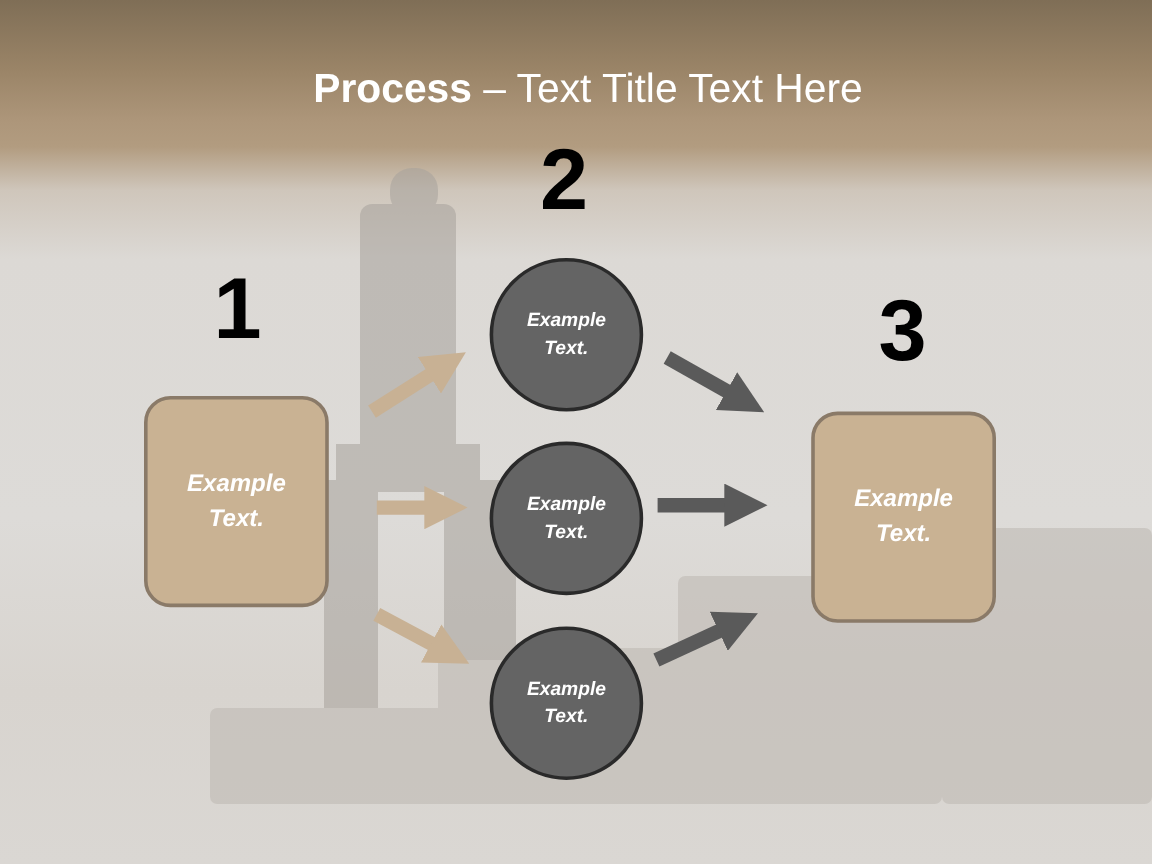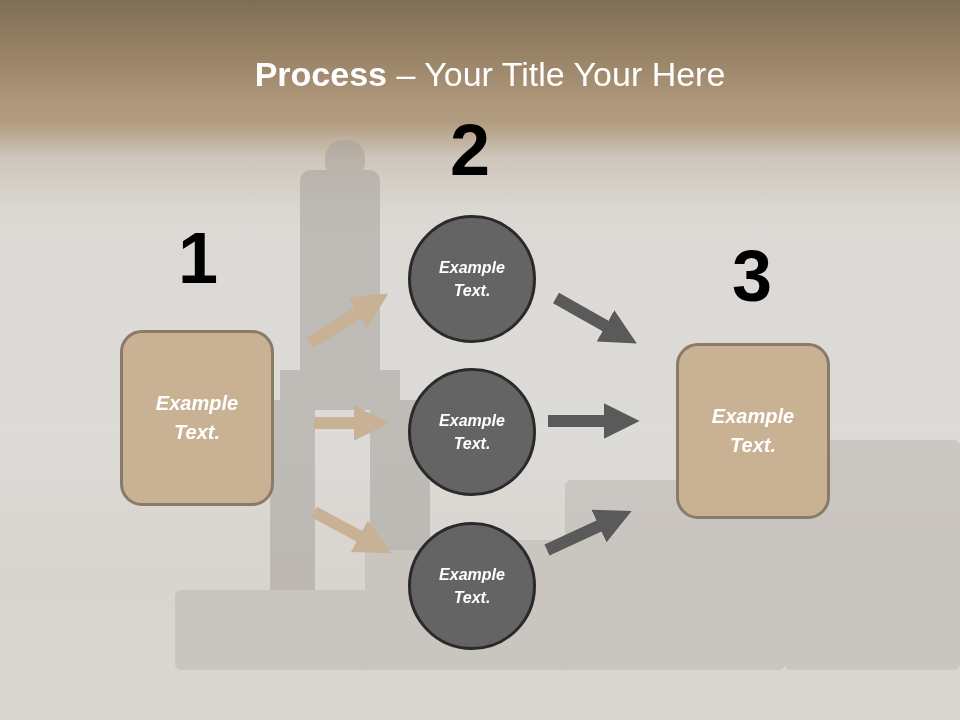--- a/index.html
+++ b/index.html
@@ -31,21 +31,21 @@
     <g fill="#a7a29c">
       <rect x="300" y="170" width="80" height="240" rx="10"></rect>
       <rect x="280" y="370" width="120" height="40"></rect>
       <rect x="270" y="400" width="45" height="190"></rect>
       <rect x="370" y="400" width="60" height="150"></rect>
       <rect x="325" y="140" width="40" height="40" rx="18"></rect>
     </g>
   </svg>
 
   <div class="title">
-    <b>Process</b><span> – Your Title Your Here</span>
+    <b>Process</b><span> – Text Title Text Here</span>
   </div>
 
   <div class="num" style="left:178px; top:222px;">1</div>
   <div class="num" style="left:450px; top:114px;">2</div>
   <div class="num" style="left:732px; top:240px;">3</div>
 
   <div class="box" style="left:120px; top:330px;">
     <span style="width:110px;">Example Text.</span>
   </div>
 

